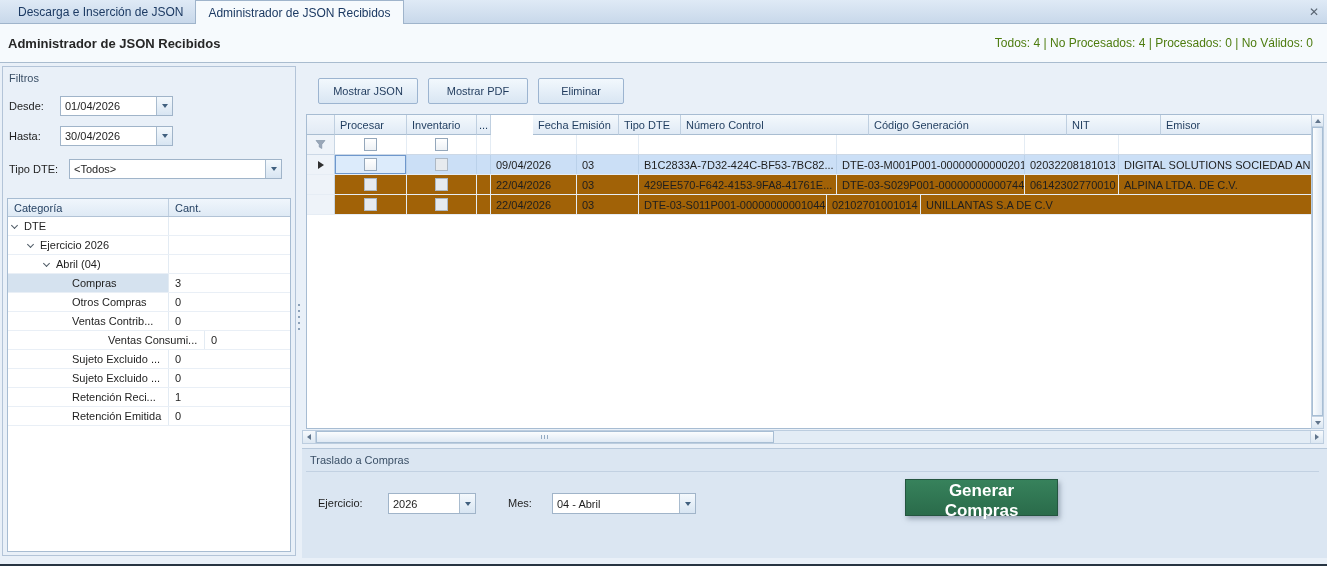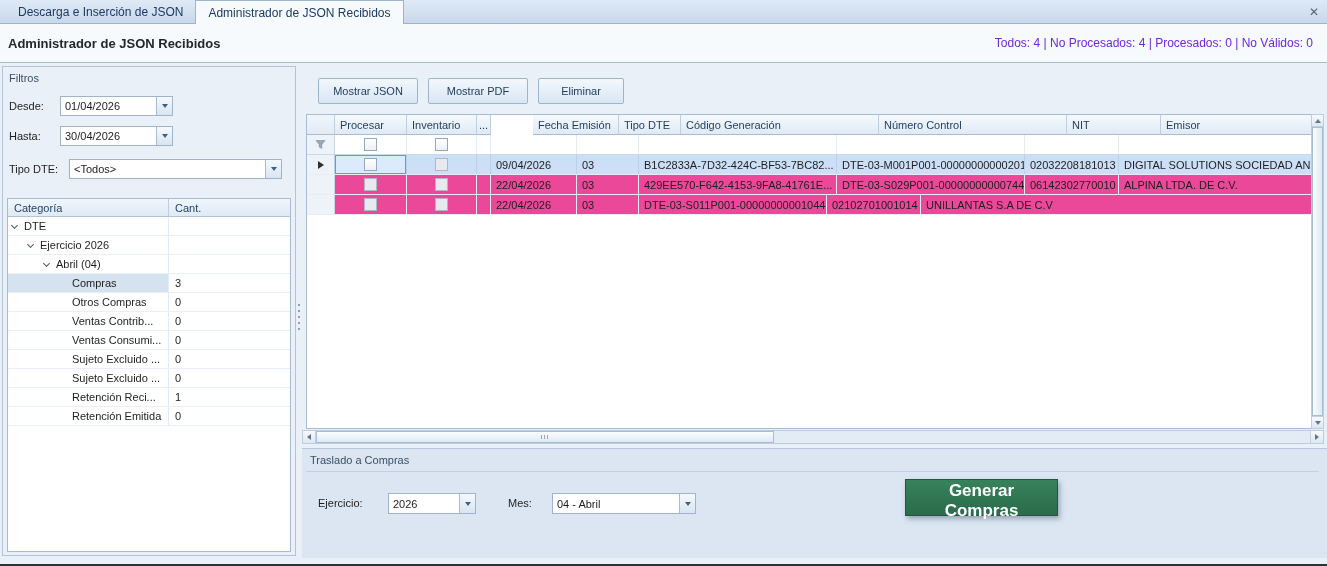--- a/index.html
+++ b/index.html
@@ -9,21 +9,21 @@
 
   
   .tabstrip{position:absolute;left:0;top:0;width:100%;height:24px;background:linear-gradient(#dfeaf6,#c8d8ea);border-bottom:1px solid #9fb4cb;display:flex;align-items:stretch;padding-left:6px;}
   .tab{display:flex;align-items:center;padding:0 12px;font-size:12px;color:#1c3a63;cursor:pointer;white-space:nowrap;}
   .tab.active{background:#f6fafd;border:1px solid #9fb4cb;border-bottom:none;margin-bottom:-1px;}
   .tab-close{position:absolute;right:8px;top:0;height:24px;display:flex;align-items:center;font-size:12px;color:#5a6673;cursor:pointer;}
 
   
   .titlebar{position:absolute;left:0;top:24px;width:100%;height:39px;background:#f6fafd;border-bottom:1px solid #a9bccf;display:flex;align-items:center;justify-content:space-between;padding:0 14px 0 8px;}
   .page-title{font-size:13px;font-weight:bold;color:#262626;}
-  .summary{font-size:12px;color:#6d28d9;}
+  .summary{font-size:12px;color:#4d7c0f;}
 
   
   .left-panel{position:absolute;left:2px;top:66px;width:294px;height:490px;background:#e9f0f8;border:1px solid #b3c4d8;}
   .gb-caption{position:absolute;left:6px;top:5px;font-size:11px;color:#3a4f66;}
   .lp-label{position:absolute;font-size:11px;color:#1e1e1e;white-space:nowrap;}
   .editor{position:absolute;background:#fff;border:1px solid #a0b4c9;display:flex;align-items:stretch;}
   .editor-input{flex:1;min-width:0;border:none;outline:none;padding:0 0 0 4px;font-family:inherit;font-size:11px;background:transparent;color:#1e1e1e;}
   .drop-btn{width:16px;border-left:1px solid #a9bccf;background:linear-gradient(#f4f9fd,#d8e5f2);display:flex;align-items:center;justify-content:center;cursor:pointer;flex:none;}
   .tri-down{width:0;height:0;border-left:3px solid transparent;border-right:3px solid transparent;border-top:4px solid #41607f;}
 
@@ -50,21 +50,21 @@
 
   
   .grid{position:absolute;left:306px;top:114px;width:1009px;height:315px;border:1px solid #a7bcd2;background:#fff;display:flex;flex-direction:column;overflow:hidden;}
   .grid-header{display:flex;height:20px;flex:none;}
   .gh-cell{border-right:1px solid #bfcfe0;border-bottom:1px solid #a9bdd1;background:linear-gradient(#f4f9fd,#e0eaf5);font-size:11px;color:#1f3c5e;display:flex;align-items:center;padding-left:5px;overflow:hidden;white-space:nowrap;flex:none;cursor:pointer;}
   .gh-cell.ind{cursor:default;background:linear-gradient(#f0f5fb,#e2ebf5);}
   .fx{flex:1 1 auto !important;}
   .grid-filter{display:flex;height:20px;flex:none;background:#fff;border-bottom:1px solid #ccd8e6;}
   .gf-cell{border-right:1px solid #e4ecf4;display:flex;align-items:center;justify-content:center;flex:none;}
   .gf-cell.ind{background:#eef3f9;border-right:1px solid #c8d6e4;}
-  .g-row{display:flex;height:20px;flex:none;border-bottom:1px solid #e6edf5;background:#ec4899;}
+  .g-row{display:flex;height:20px;flex:none;border-bottom:1px solid #e6edf5;background:#a16207;}
   .g-row.sel{background:var(--selection-blue,#cbdff6);}
   .g-cell{border-right:1px solid #e4ecf4;font-size:11px;display:flex;align-items:center;padding-left:5px;overflow:hidden;white-space:nowrap;flex:none;}
   .g-row.sel .g-cell{border-right-color:#bad1ea;}
   .g-cell.ind{background:#eef3f9;border-right:1px solid #c8d6e4;justify-content:center;padding-left:0;}
   .g-cell.ctr{justify-content:center;padding-left:0;}
   .g-cell.focus{box-shadow:inset 0 0 0 1px #6e97cc;background:#dcebfb;}
   .row-arrow{width:0;height:0;border-left:6px solid #2f2f2f;border-top:4px solid transparent;border-bottom:4px solid transparent;}
   .cb{width:13px;height:13px;border:1px solid #94a7bb;background:linear-gradient(#ffffff,#edf1f5);flex:none;cursor:pointer;}
   .cb.dis{border-color:#adb8c4;background:#e6eaee;}
   .grid-filler{flex:1;background:#fff;}
@@ -182,21 +182,21 @@
             <div class="tree-cell cant">0</div>
           </div>
           <div class="tree-row">
             <div class="tree-cell lab" style="padding-left: 52px;">
               <span class="chev hide"></span>
               <span>Ventas Contrib...</span>
             </div>
             <div class="tree-cell cant">0</div>
           </div>
           <div class="tree-row">
-            <div class="tree-cell lab" style="padding-left: 52px;">
+            <div class="tree-cell lab" style="padding-left: 52px; margin-left: 36px;">
               <span class="chev hide"></span>
               <span>Ventas Consumi...</span>
             </div>
             <div class="tree-cell cant">0</div>
           </div>
           <div class="tree-row">
             <div class="tree-cell lab" style="padding-left: 52px;">
               <span class="chev hide"></span>
               <span>Sujeto Excluido ...</span>
             </div>
@@ -236,22 +236,22 @@
   <button class="btn" style="left:538px;top:78px;width:86px">Eliminar</button>
 
   <div class="grid">
     <div class="grid-header">
         <div class="gh-cell ind" style="width: 28px;"></div>
         <div class="gh-cell" style="width: 72px;">Procesar</div>
         <div class="gh-cell" style="width: 70px;">Inventario</div>
         <div class="gh-cell" style="width: 14px; padding-left: 2px;">...</div>
         <div class="gh-cell" style="width: 86px; margin-left: 42px;">Fecha Emisión</div>
         <div class="gh-cell" style="width: 62px;">Tipo DTE</div>
+        <div class="gh-cell" style="width: 188px;">Número Control</div>
         <div class="gh-cell" style="width: 198px;">Código Generación</div>
-        <div class="gh-cell" style="width: 188px;">Número Control</div>
         <div class="gh-cell" style="width: 94px;">NIT</div>
         <div class="gh-cell fx">Emisor</div>
       </div>
     <div class="grid-filter">
         <div class="gf-cell ind" style="width: 28px;">
           <svg width="11" height="11" viewBox="0 0 11 11">
             <path d="M1 1.5 H10 L6.8 5.5 V9.5 L4.2 8 V5.5 Z" fill="#9aa7b8" stroke="#7c8ea2" stroke-width="0.6"></path>
           </svg>
         </div>
         <div class="gf-cell" style="width: 72px;">

